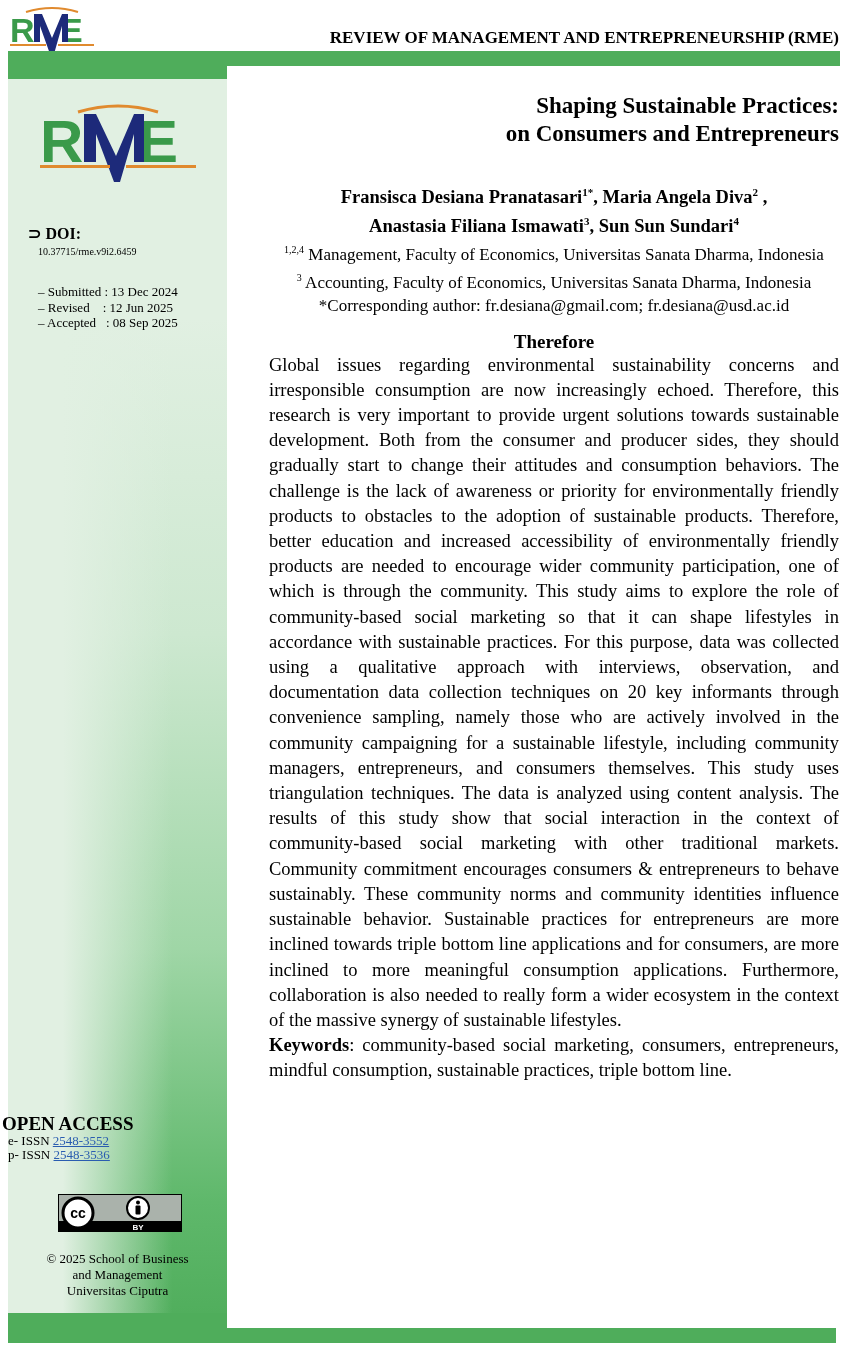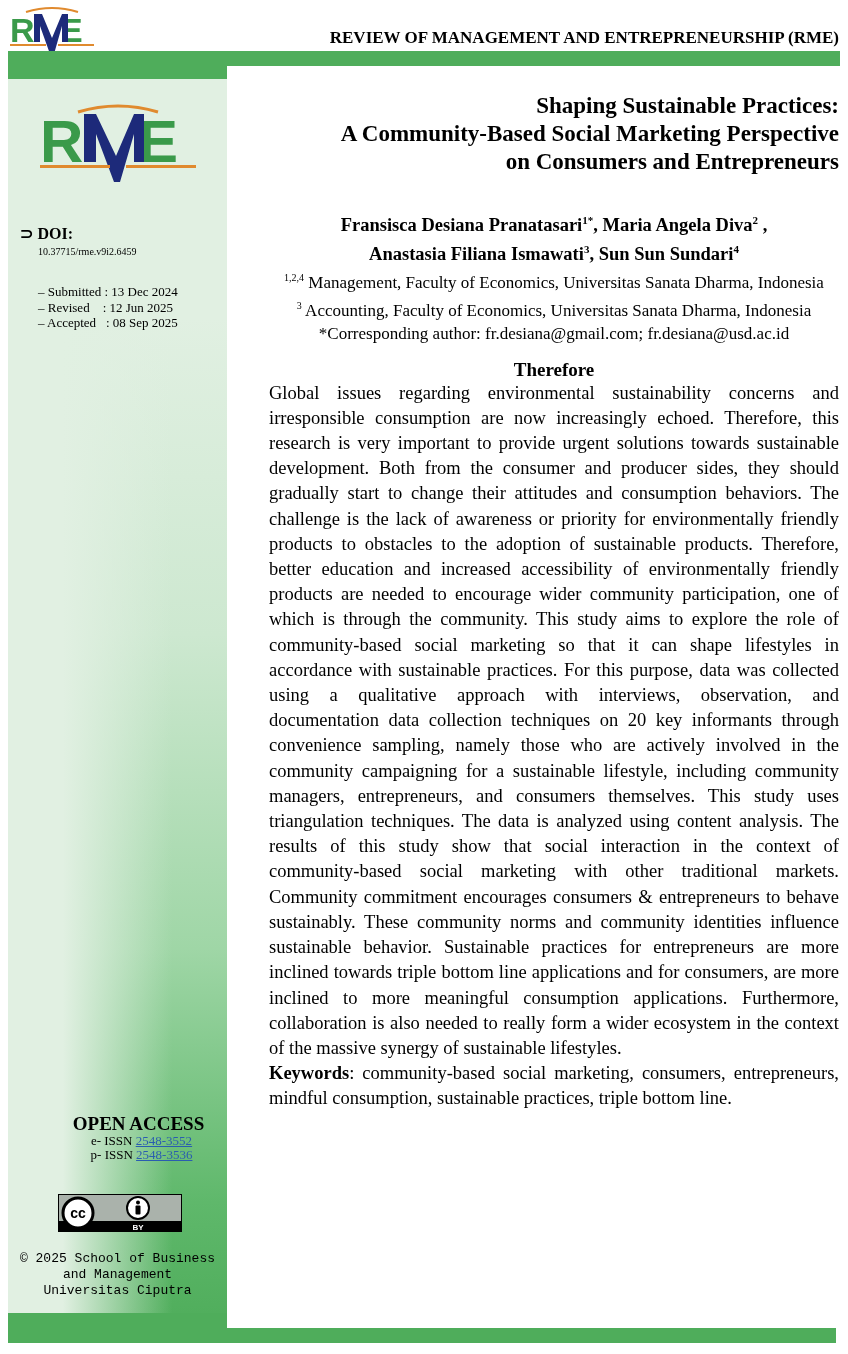--- a/index.html
+++ b/index.html
@@ -5,31 +5,31 @@
   html, body { margin: 0; padding: 0; background: #ffffff; }
   body { width: 848px; height: 1354px; position: relative; overflow: hidden; font-family: "Liberation Serif", serif; color: #000; }
 
   .top-logo { position: absolute; left: 8px; top: 4px; width: 88px; height: 50px; }
   .journal-header { position: absolute; left: 259px; top: 28px; width: 580px; font-weight: bold; font-size: 17px; text-align: right; letter-spacing: 0px; white-space: nowrap; }
   .top-bar { position: absolute; left: 8px; top: 51px; width: 832px; height: 15px; background: #4fad5b; }
 
   .sidebar { position: absolute; left: 8px; top: 66px; width: 219px; height: 1262px; background: linear-gradient(to right, #e1f0e2 0%, #e1f0e2 25%, rgba(225,240,226,0) 75%), linear-gradient(to bottom, #e1f0e2 0%, #e1f0e2 20%, #cde8d0 45%, #9fd6a6 70%, #5fb86b 90%, #4fad5b 100%); }
   .sidebar-top-band { position: absolute; left: 0; top: 0; width: 219px; height: 13px; background: #4fad5b; }
   .sidebar-logo { position: absolute; left: 30px; top: 34px; width: 160px; height: 82px; }
-  .doi-label { position: absolute; left: 12px; top: 158px; font-size: 16px; font-weight: bold; }
+  .doi-label { position: absolute; left: 20px; top: 158px; font-size: 16px; font-weight: bold; }
   .doi-value { position: absolute; left: 30px; top: 180px; font-size: 10px; }
   .dates { position: absolute; left: 30px; top: 218px; font-size: 13px; line-height: 15.5px; }
   .dates .row { white-space: pre; }
 
-  .open-access { position: absolute; left: 0; top: 1048px; width: 219px; text-align: center; padding-left: 24px; }
+  .open-access { position: absolute; left: 0; top: 1048px; width: 219px; text-align: left; }
   .oa-title { font-weight: bold; font-size: 19px; line-height: 20px; margin-left: -6px; }
   .issn { font-size: 13px; line-height: 14px; }
   .issn a { color: #2a5db0; text-decoration: underline; }
   .cc-badge { position: absolute; left: 50px; top: 1128px; width: 124px; height: 38px; }
-  .copyright { position: absolute; left: 0; top: 1185px; width: 219px; text-align: center; font-size: 13px; line-height: 16px; font-family: Liberation Mono, monospace; }
+  .copyright { position: absolute; left: 0; top: 1185px; width: 219px; text-align: center; font-size: 13px; line-height: 16px; }
 
   .bottom-bar { position: absolute; left: 8px; top: 1328px; width: 828px; height: 15px; background: #4fad5b; }
   .sidebar-bottom-band { position: absolute; left: 0; top: 1247px; width: 219px; height: 15px; background: #4fad5b; }
 
   .main { position: absolute; left: 269px; top: 92px; width: 570px; }
   .title { text-align: right; font-weight: bold; font-size: 23px; line-height: 28px; }
   .authors { margin-top: 32px; text-align: center; font-weight: bold; font-size: 18.5px; line-height: 24px; }
   .authors sup { font-size: 11px; }
   .affil { text-align: center; font-size: 17px; line-height: 23px; }
   .affil sup { font-size: 10px; }
@@ -102,21 +102,20 @@
     <div>and Management</div>
     <div>Universitas Ciputra</div>
   </div>
 
   <div class="sidebar-bottom-band"></div>
 </div>
 
 <div class="main">
   <div class="title">
     <div>Shaping Sustainable Practices:</div>
-    <div>A Community-Based Social Marketing Perspective</div>
     <div>on Consumers and Entrepreneurs</div>
   </div>
 
   <div class="authors">
     <span>Fransisca Desiana Pranatasari</span><sup>1*</sup><span>, </span>
     <span>Maria Angela Diva</span><sup>2</sup><span> ,</span><br>
     <span>Anastasia Filiana Ismawati</span><sup>3</sup><span>, </span>
     <span>Sun Sun Sundari</span><sup>4</sup>
   </div>
 

